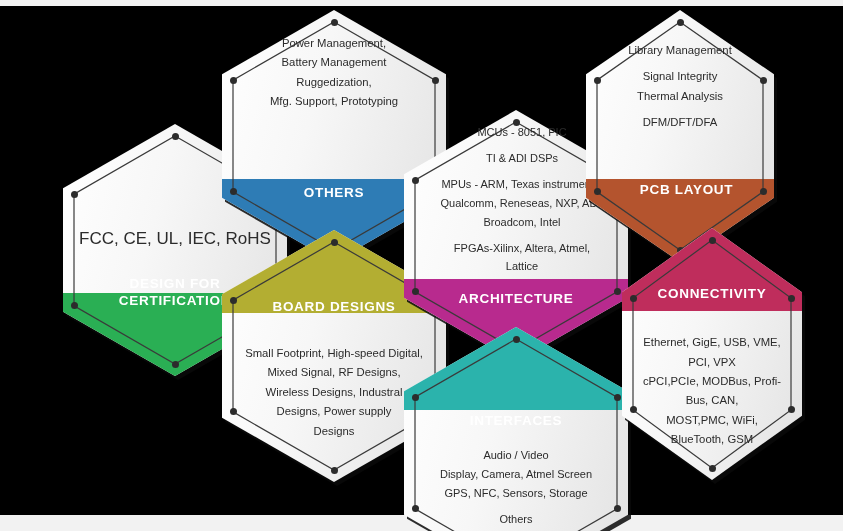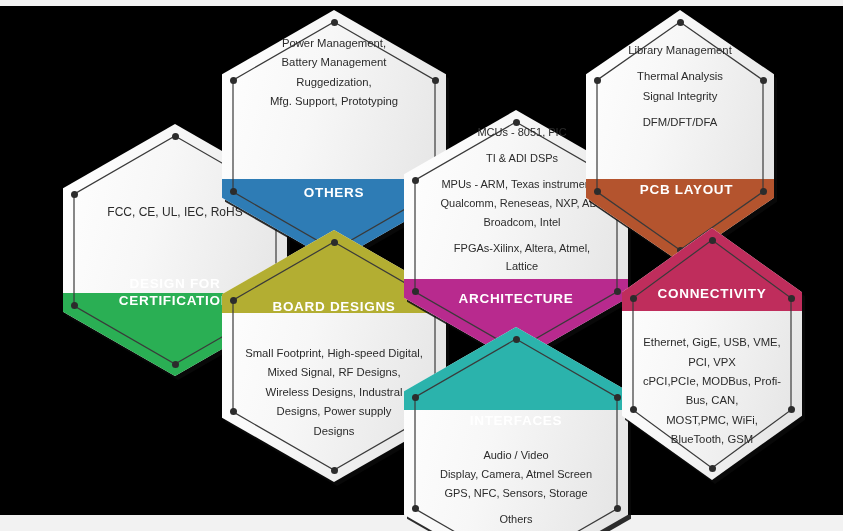--- a/index.html
+++ b/index.html
@@ -103,21 +103,21 @@
             <polygon points="50,0 100,25.5 100,74.5 50,100 0,74.5 0,25.5" vector-effect="non-scaling-stroke"></polygon>
           </svg>
           <div style="position: absolute; width: 7px; height: 7px; border-radius: 50%; background: rgb(44, 44, 44); left: calc(50% - 3.5px); top: calc(0% - 3.5px);"></div>
           <div style="position: absolute; width: 7px; height: 7px; border-radius: 50%; background: rgb(44, 44, 44); left: calc(100% - 3.5px); top: calc(25.5% - 3.5px);"></div>
           <div style="position: absolute; width: 7px; height: 7px; border-radius: 50%; background: rgb(44, 44, 44); left: calc(100% - 3.5px); top: calc(74.5% - 3.5px);"></div>
           <div style="position: absolute; width: 7px; height: 7px; border-radius: 50%; background: rgb(44, 44, 44); left: calc(50% - 3.5px); top: calc(100% - 3.5px);"></div>
           <div style="position: absolute; width: 7px; height: 7px; border-radius: 50%; background: rgb(44, 44, 44); left: calc(0% - 3.5px); top: calc(74.5% - 3.5px);"></div>
           <div style="position: absolute; width: 7px; height: 7px; border-radius: 50%; background: rgb(44, 44, 44); left: calc(0% - 3.5px); top: calc(25.5% - 3.5px);"></div>
         </div>
         <div class="content">
-          <div class="lines" style="font-size: 12px; margin-top: 78px;">
+          <div class="lines" style="font-size: 17px; margin-top: 100px;">
             <span class="ln">FCC, CE, UL, IEC, RoHS</span>
           </div>
           <div class="title" style="margin-top: auto; margin-bottom: 66px;">DESIGN FOR CERTIFICATION</div>
         </div>
       </div>
       <div class="hex band-bottom" style="left: 222px; top: 10px; width: 224px; height: 252px;">
         <div class="shadowlayer"></div>
         <div class="body">
           <div class="band" style="--c: #2e7cb5;"></div>
         </div>
@@ -240,22 +240,22 @@
           <div style="position: absolute; width: 7px; height: 7px; border-radius: 50%; background: rgb(44, 44, 44); left: calc(100% - 3.5px); top: calc(25.5% - 3.5px);"></div>
           <div style="position: absolute; width: 7px; height: 7px; border-radius: 50%; background: rgb(44, 44, 44); left: calc(100% - 3.5px); top: calc(74.5% - 3.5px);"></div>
           <div style="position: absolute; width: 7px; height: 7px; border-radius: 50%; background: rgb(44, 44, 44); left: calc(50% - 3.5px); top: calc(100% - 3.5px);"></div>
           <div style="position: absolute; width: 7px; height: 7px; border-radius: 50%; background: rgb(44, 44, 44); left: calc(0% - 3.5px); top: calc(74.5% - 3.5px);"></div>
           <div style="position: absolute; width: 7px; height: 7px; border-radius: 50%; background: rgb(44, 44, 44); left: calc(0% - 3.5px); top: calc(25.5% - 3.5px);"></div>
         </div>
         <div class="content">
           <div class="lines" style="font-size: 11.3px; margin-top: 31px;">
             <span class="ln">Library Management</span>
             <span class="gap"></span>
+            <span class="ln">Signal Integrity</span>
             <span class="ln">Thermal Analysis</span>
-            <span class="ln">Signal Integrity</span>
             <span class="gap"></span>
             <span class="ln">DFM/DFT/DFA</span>
           </div>
           <div class="title" style="margin-top: auto; margin-bottom: 63px; padding-left: 31px;">PCB LAYOUT</div>
         </div>
       </div>
       <div class="hex band-top" style="left: 586px; top: 228px; width: 180px; height: 252px; margin-left: 36px;">
         <div class="shadowlayer"></div>
         <div class="body">
           <div class="band" style="--c: #bf2d5c;"></div>

